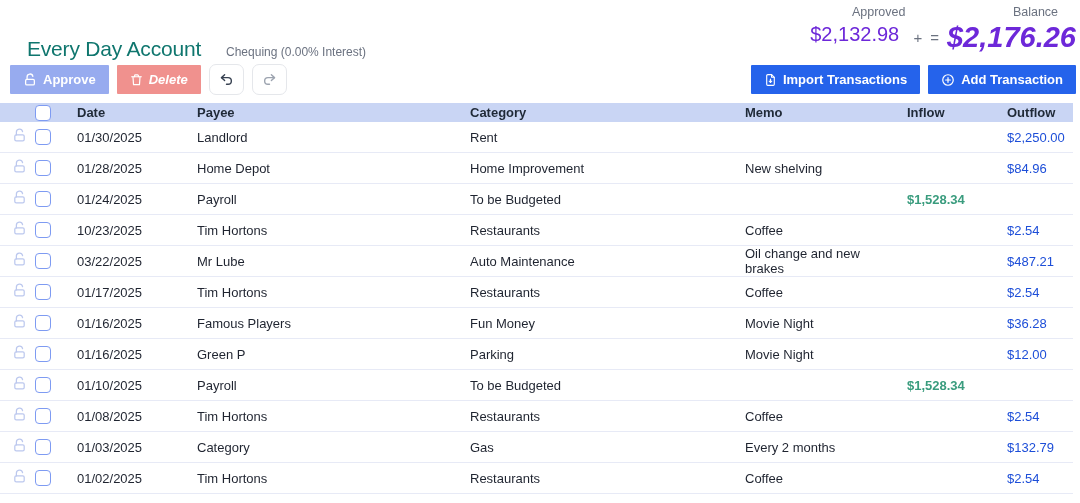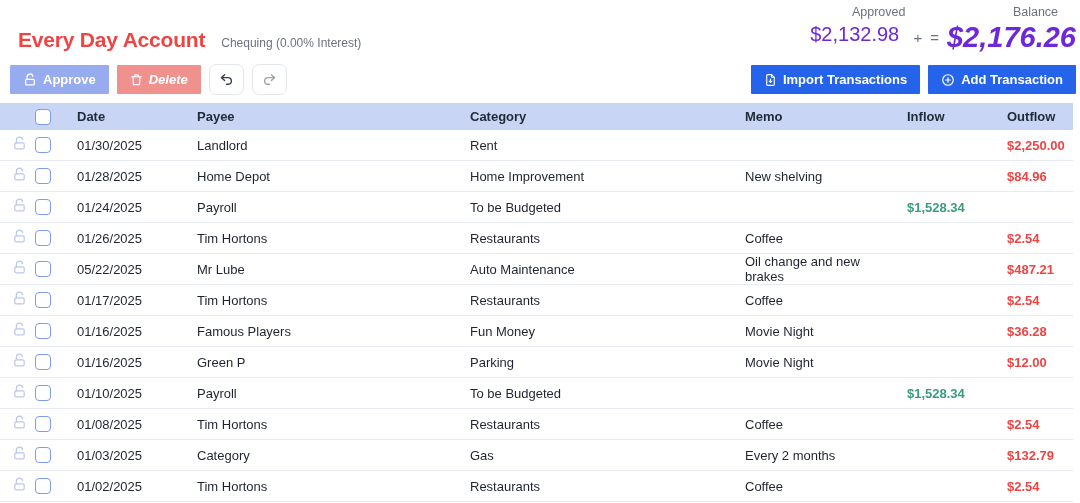--- a/index.html
+++ b/index.html
@@ -7,21 +7,21 @@
   body {
     width:1080px; height:503px; overflow:hidden;
     background:#ffffff;
     font-family:"Liberation Sans", sans-serif;
     color:#1f2430;
   }
 
   
   .top { position:relative; height:103px; }
   .title-row { position:absolute; top:20px; left:10px; display:flex; align-items:baseline; gap:8px; }
-  .page-title { margin:8px; font-size:21px; font-weight:700; color:#ef4444; letter-spacing:-0.2px; }
+  .page-title { margin:17px; font-size:21px; font-weight:400; color:#0f766e; letter-spacing:-0.2px; }
   .subtitle { font-size:12px; color:#6b7280; }
 
   .summary { position:absolute; top:5px; right:4px; display:flex; align-items:flex-start; gap:8px; }
   .sum-col { display:flex; flex-direction:column; align-items:center; }
   .sum-label { font-size:12.5px; color:#6b7280; margin-bottom:2px;margin-left:48px; }
   .sum-value { font-size:20px; color:#6d28d9; line-height:26px; }
   .sum-op { font-size:15px; color:#6b7280; margin-top:24px; }
   .balance-value { font-size:29px; font-weight:700; line-height:32px;font-style:italic; }
 
   .toolbar { position:absolute; top:64px; left:10px; right:4px; display:flex; align-items:center; gap:8px; }
@@ -45,33 +45,33 @@
   .btn svg, .icon-btn svg { display:block; }
 
   
   .table { width:1073px; }
   .thead, .row {
     display:grid;
     grid-template-columns:35px 42px 120px 273px 275px 150px 112px 1fr;
     align-items:center;
   }
   .thead {
-    height:27px; background:#c9d5f4;
+    height:19px; background:#c9d5f4;
     font-size:13px; font-weight:700; color:#1f2937;
   }
   .row { height:31px; border-bottom:1px solid #e7eaf6; font-size:13px; color:#1f2430; }
   .lock-cell { padding-left:12px; display:flex; align-items:center; color:#bcc8ee; }
   .check-cell { display:flex; align-items:center; }
   .checkbox {
     width:16px; height:16px; background:#fff;
     border:1.6px solid #7e9bf2; border-radius:4px; cursor:pointer;
   }
   .pad-inflow { padding-left:12px; }
   .cell-inflow  { padding-left:12px; color:#3a9c7e; font-weight:700; }
-  .cell-outflow { color:#ef4444; font-weight:700; }
+  .cell-outflow { color:#1d4ed8; font-weight:400; }
 </style>
 </head>
 <body>
 
 <div class="top">
   <div class="title-row">
     <h1 class="page-title">Every Day Account</h1>
     <span class="subtitle">Chequing (0.00% Interest)</span>
   </div>
 
@@ -228,41 +228,41 @@
       <span>
         <svg width="15" height="15" viewBox="0 0 24 24" fill="none" stroke="currentColor" stroke-width="2" stroke-linecap="round" stroke-linejoin="round">
               <path d="M7 11V7a5 5 0 0 1 9.9-1.2"></path>
               <rect x="4.5" y="11" width="15" height="9.5" rx="2.2"></rect>
             </svg>
       </span>
     </div>
     <div class="check-cell">
       <span class="checkbox"></span>
     </div>
-    <div>01/26/2025</div>
+    <div>10/23/2025</div>
     <div>Tim Hortons</div>
     <div>Restaurants</div>
     <div>Coffee</div>
     <div class="cell-inflow"></div>
     <div class="cell-outflow">$2.54</div>
   </div>
 
   <div class="row">
     <div class="lock-cell">
       <span>
         <svg width="15" height="15" viewBox="0 0 24 24" fill="none" stroke="currentColor" stroke-width="2" stroke-linecap="round" stroke-linejoin="round">
               <path d="M7 11V7a5 5 0 0 1 9.9-1.2"></path>
               <rect x="4.5" y="11" width="15" height="9.5" rx="2.2"></rect>
             </svg>
       </span>
     </div>
     <div class="check-cell">
       <span class="checkbox"></span>
     </div>
-    <div>05/22/2025</div>
+    <div>03/22/2025</div>
     <div>Mr Lube</div>
     <div>Auto Maintenance</div>
     <div>Oil change and new brakes</div>
     <div class="cell-inflow"></div>
     <div class="cell-outflow">$487.21</div>
   </div>
 
   <div class="row">
     <div class="lock-cell">
       <span>

